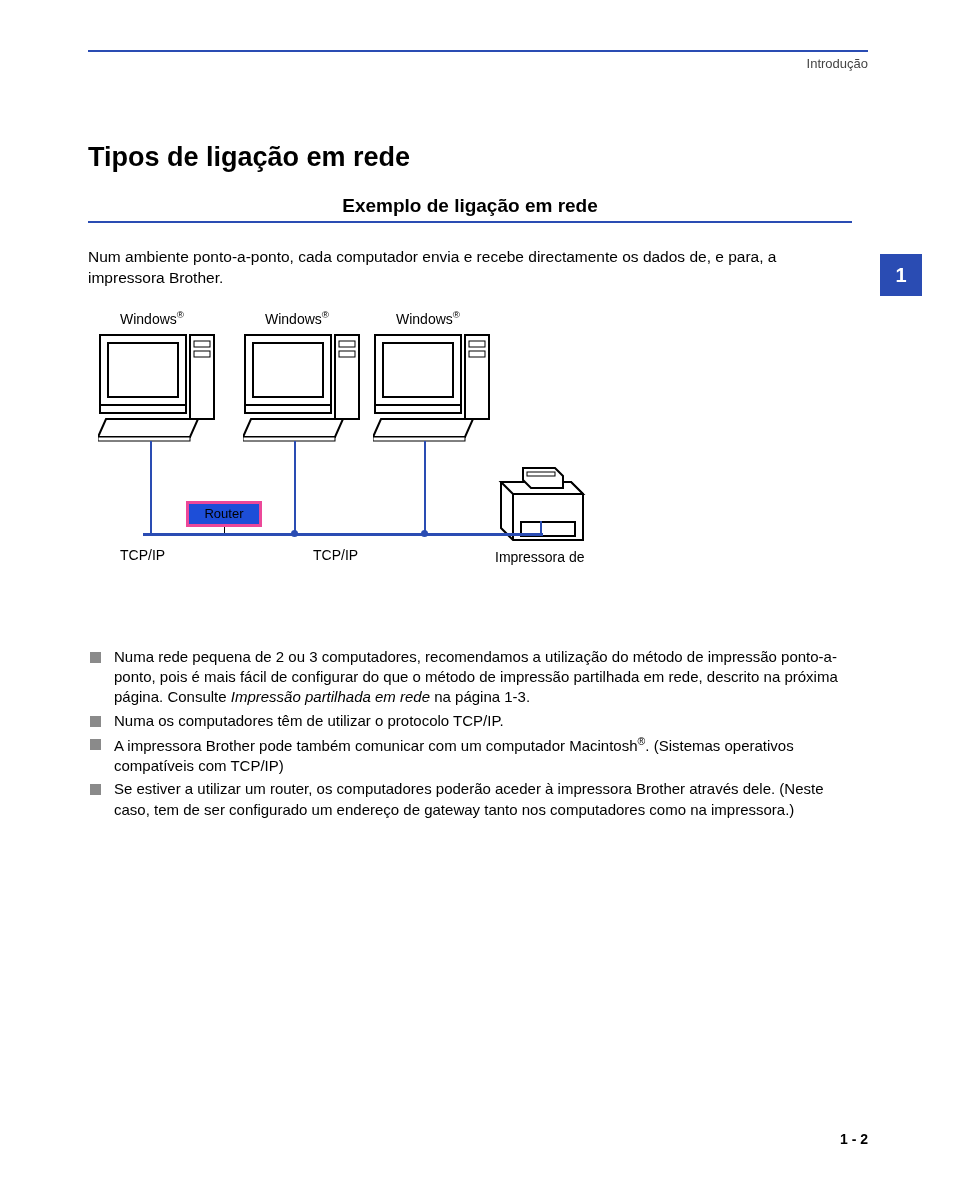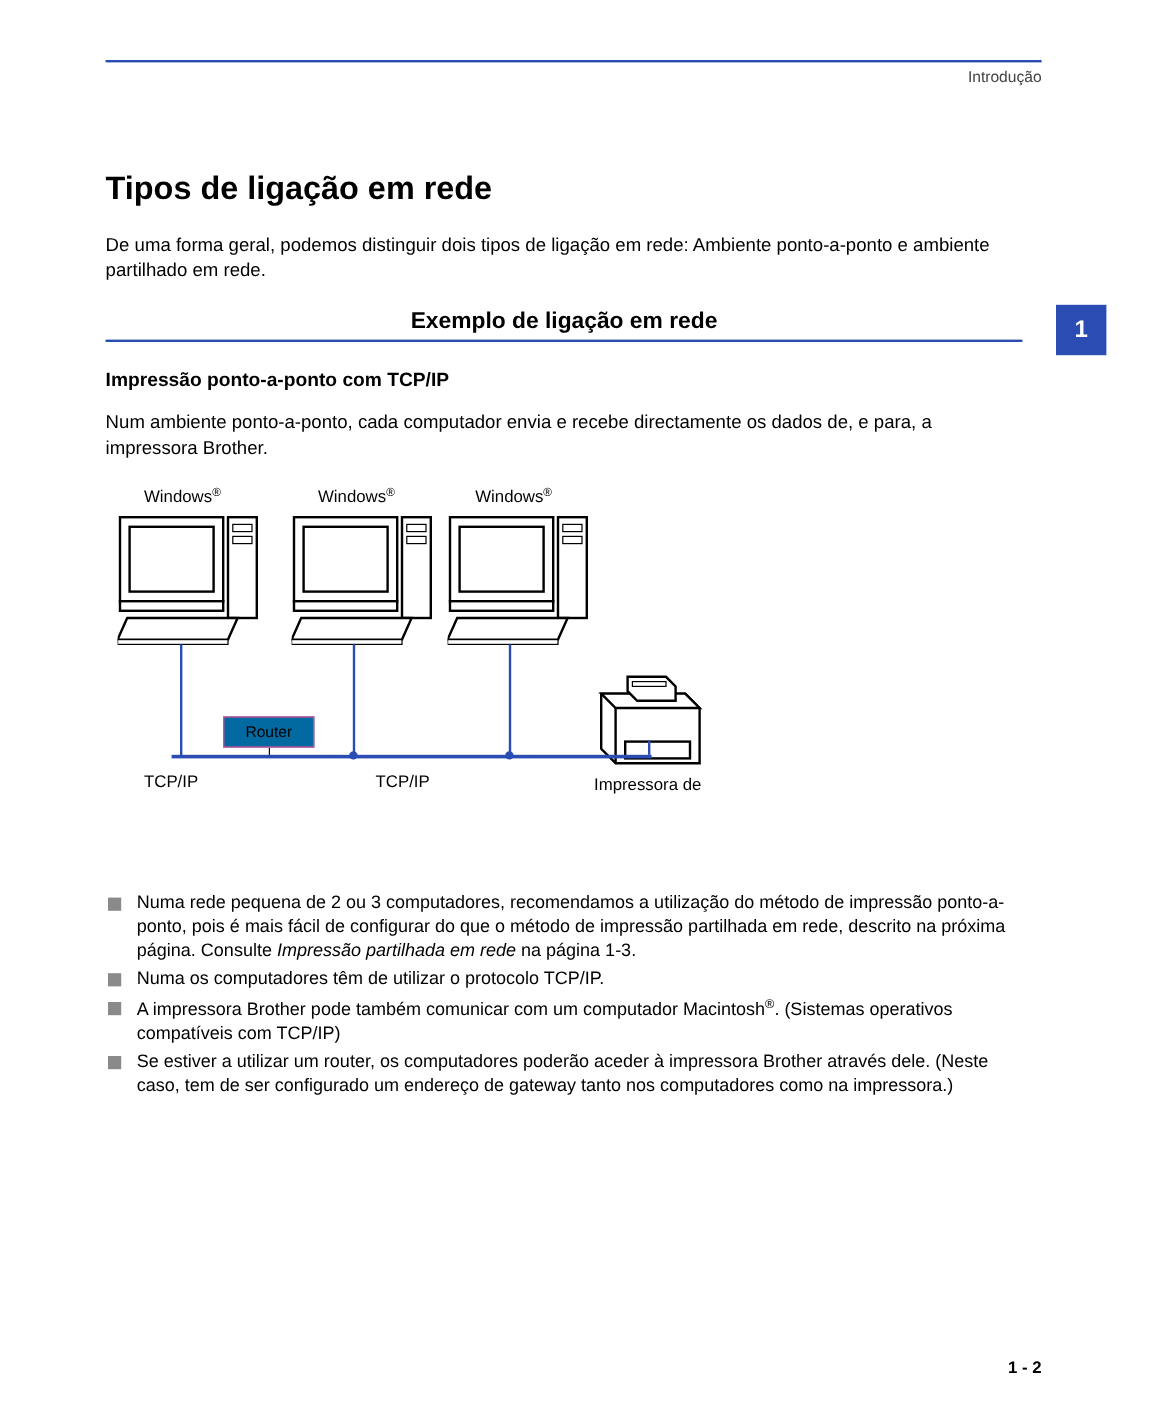--- a/index.html
+++ b/index.html
@@ -91,26 +91,26 @@
     top: 24px;
     width: 120px;
   }
   .pc svg { display: block; }
   .router-box {
     position: absolute;
     top: 192px;
     left: 98px;
     width: 76px;
     height: 26px;
-    border: 1px solid #ec4899;
+    border: 3px solid #ec4899;
     font-size: 13px;
     display: flex;
     align-items: center;
     justify-content: center;
-    background: #0369a1;
+    background: #1d4ed8;
   }
   .tcpip-label {
     position: absolute;
     top: 222px;
     font-size: 14px;
   }
   .printer-label {
     position: absolute;
     top: 240px;
     left: 407px;
@@ -176,26 +176,24 @@
 
 <div class="top-rule"></div>
 <div class="header-right">Introdução</div>
 
 <div class="chapter-tab">
   <span>1</span>
 </div>
 
 <div class="content">
   <h1>Tipos de ligação em rede</h1>
-  <p class="body-para">De uma forma geral, podemos distinguir dois tipos de ligação em rede: Ambiente ponto-a-ponto e ambiente partilhado em rede.</p>
 
   <h2>Exemplo de ligação em rede</h2>
   <div class="h2-underline"></div>
 
-  <h3>Impressão ponto-a-ponto com TCP/IP</h3>
   <p class="body-para">Num ambiente ponto-a-ponto, cada computador envia e recebe directamente os dados de, e para, a impressora Brother.</p>
 
   <div class="diagram">
 
     <div class="pc-label" style="left:32px">
       <span>Windows</span><span class="sup">®</span>
     </div>
     <div class="pc-label" style="left:177px">
       <span>Windows</span><span class="sup">®</span>
     </div>

